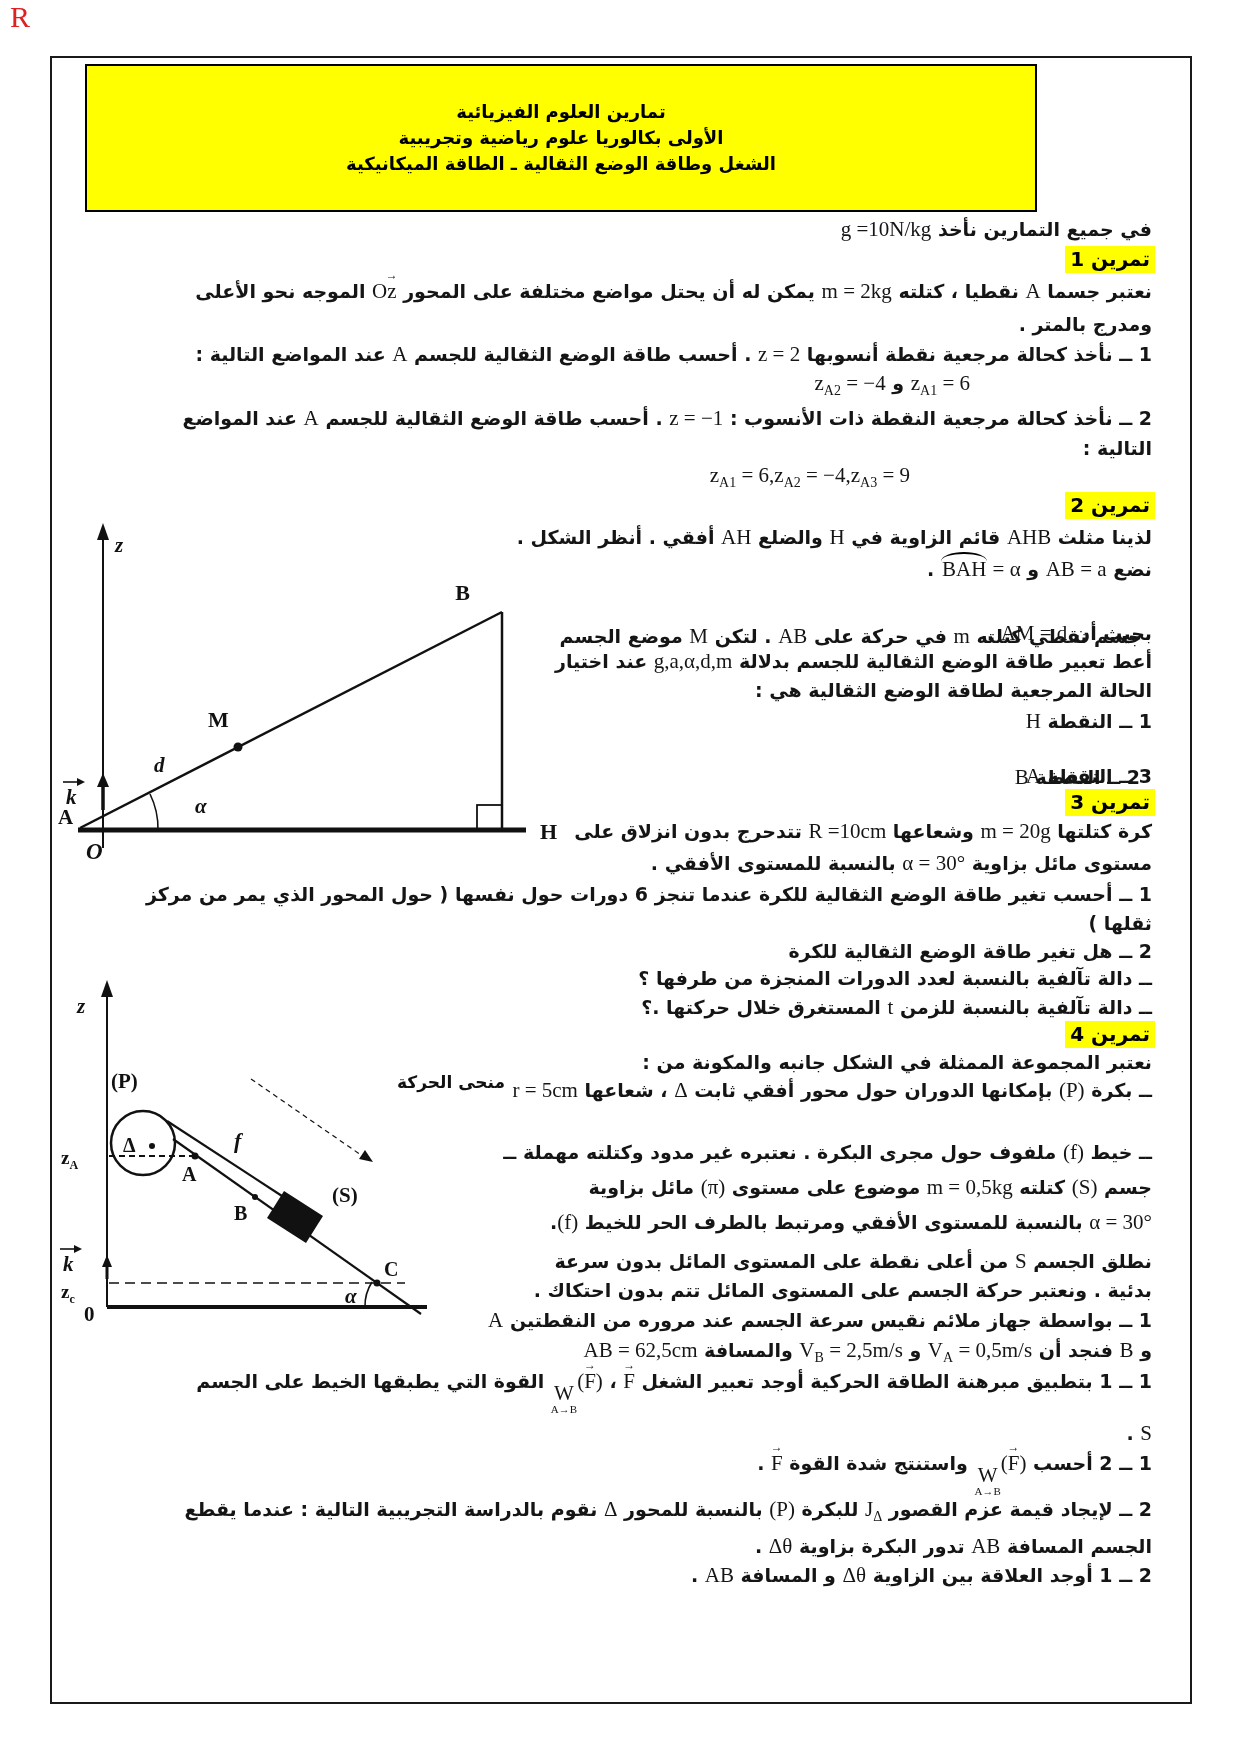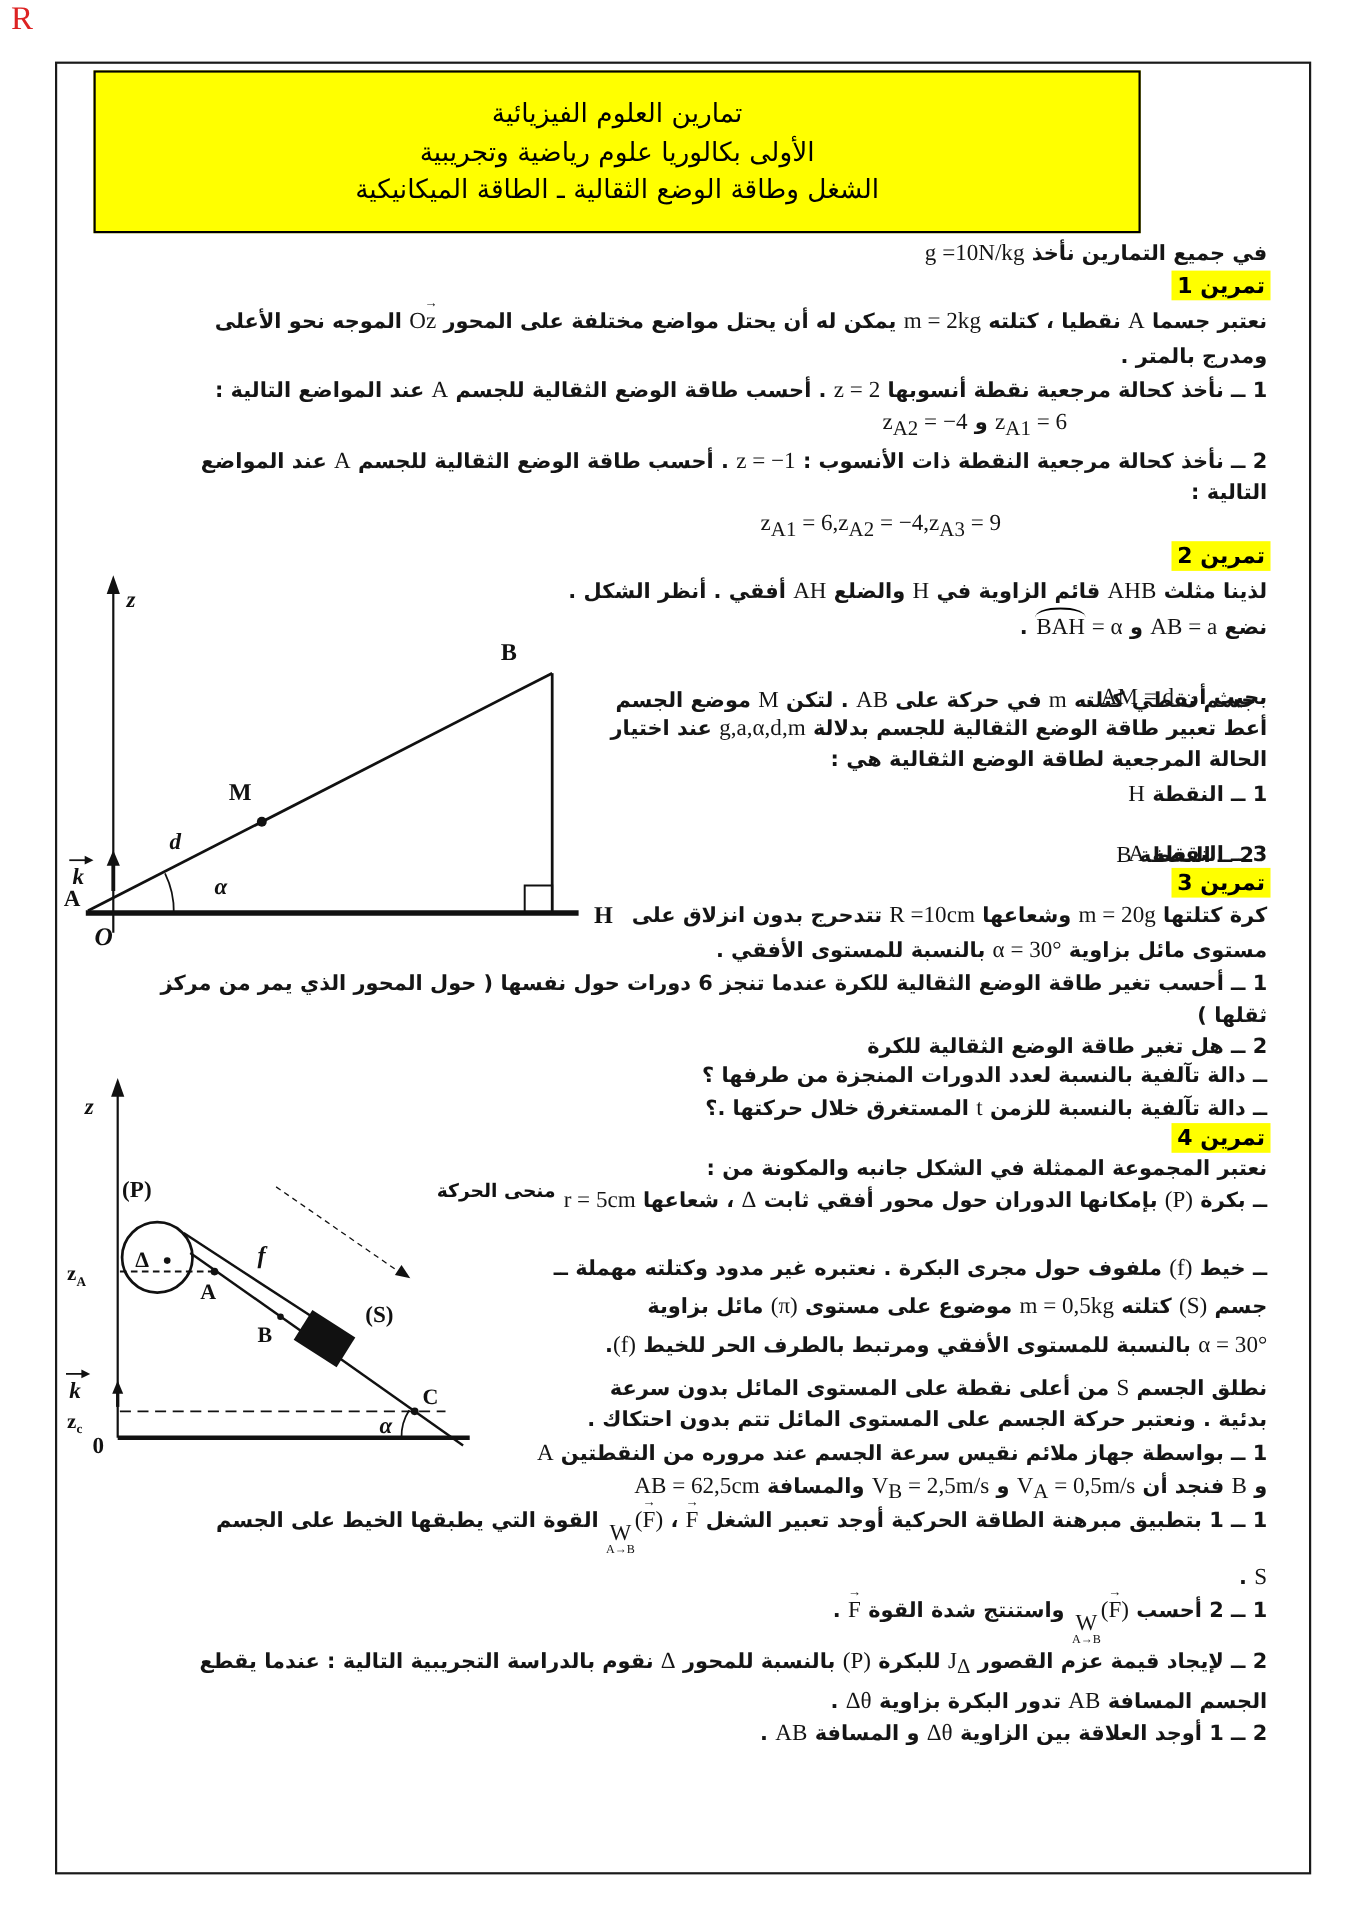--- a/index.html
+++ b/index.html
@@ -5,28 +5,28 @@
   html,body{margin:0;padding:0;}
   body{width:1240px;height:1754px;background:#ffffff;position:relative;overflow:hidden;
        font-family:"DejaVu Sans",sans-serif;}
   .corner-r{position:absolute;left:10px;top:0px;font-family:"Liberation Serif",serif;
             font-size:30px;color:#dd2222;}
   .page-border{position:absolute;left:50px;top:56px;width:1138px;height:1644px;
                border:2px solid #1a1a1a;background:#fff;}
   .header-box{position:absolute;left:85px;top:64px;width:948px;height:144px;
               background:#ffff00;border:2px solid #000;display:flex;flex-direction:column;
               justify-content:center;align-items:center;direction:rtl;text-align:center;}
-  .header-box .hline{font-size:24px;font-weight:normal;color:#000;line-height:1.45;}
+  .header-box .hline{font-size:18px;font-weight:bold;color:#000;line-height:1.45;}
   #content{position:absolute;left:0;top:0;width:1240px;height:1754px;}
   .line{position:absolute;direction:rtl;text-align:right;white-space:nowrap;
         font-size:19px;font-weight:bold;color:#151515;line-height:1.3;}
   .line .ar{font-family:"DejaVu Sans",sans-serif;}
   .line .math{font-family:"Liberation Serif",serif;font-weight:400;font-size:21px;
               direction:ltr;unicode-bidi:embed;}
-  .line .math sub{font-size:19px;line-height:0;vertical-align:-5px;}
+  .line .math sub{font-size:14px;line-height:0;vertical-align:-5px;}
   .badge{background:#ffff00;padding:1px 5px 2px 5px;font-size:20px;font-weight:bold;color:#000;}
   .vec{position:relative;display:inline-block;}
   .vec::before{content:"\2192";position:absolute;top:-0.72em;left:50%;transform:translateX(-50%);
                font-size:12px;line-height:1;}
   .hat{position:relative;display:inline-block;padding:0 1px;}
   .hat::before{content:"";position:absolute;left:1%;right:1%;top:-4px;height:8px;
                border-top:2px solid #000;border-radius:55% 55% 0 0 / 100% 100% 0 0;}
   .wstack{display:inline-flex;flex-direction:column;align-items:center;vertical-align:-12px;
           line-height:1;}
   .wstack .w{font-size:21px;}

